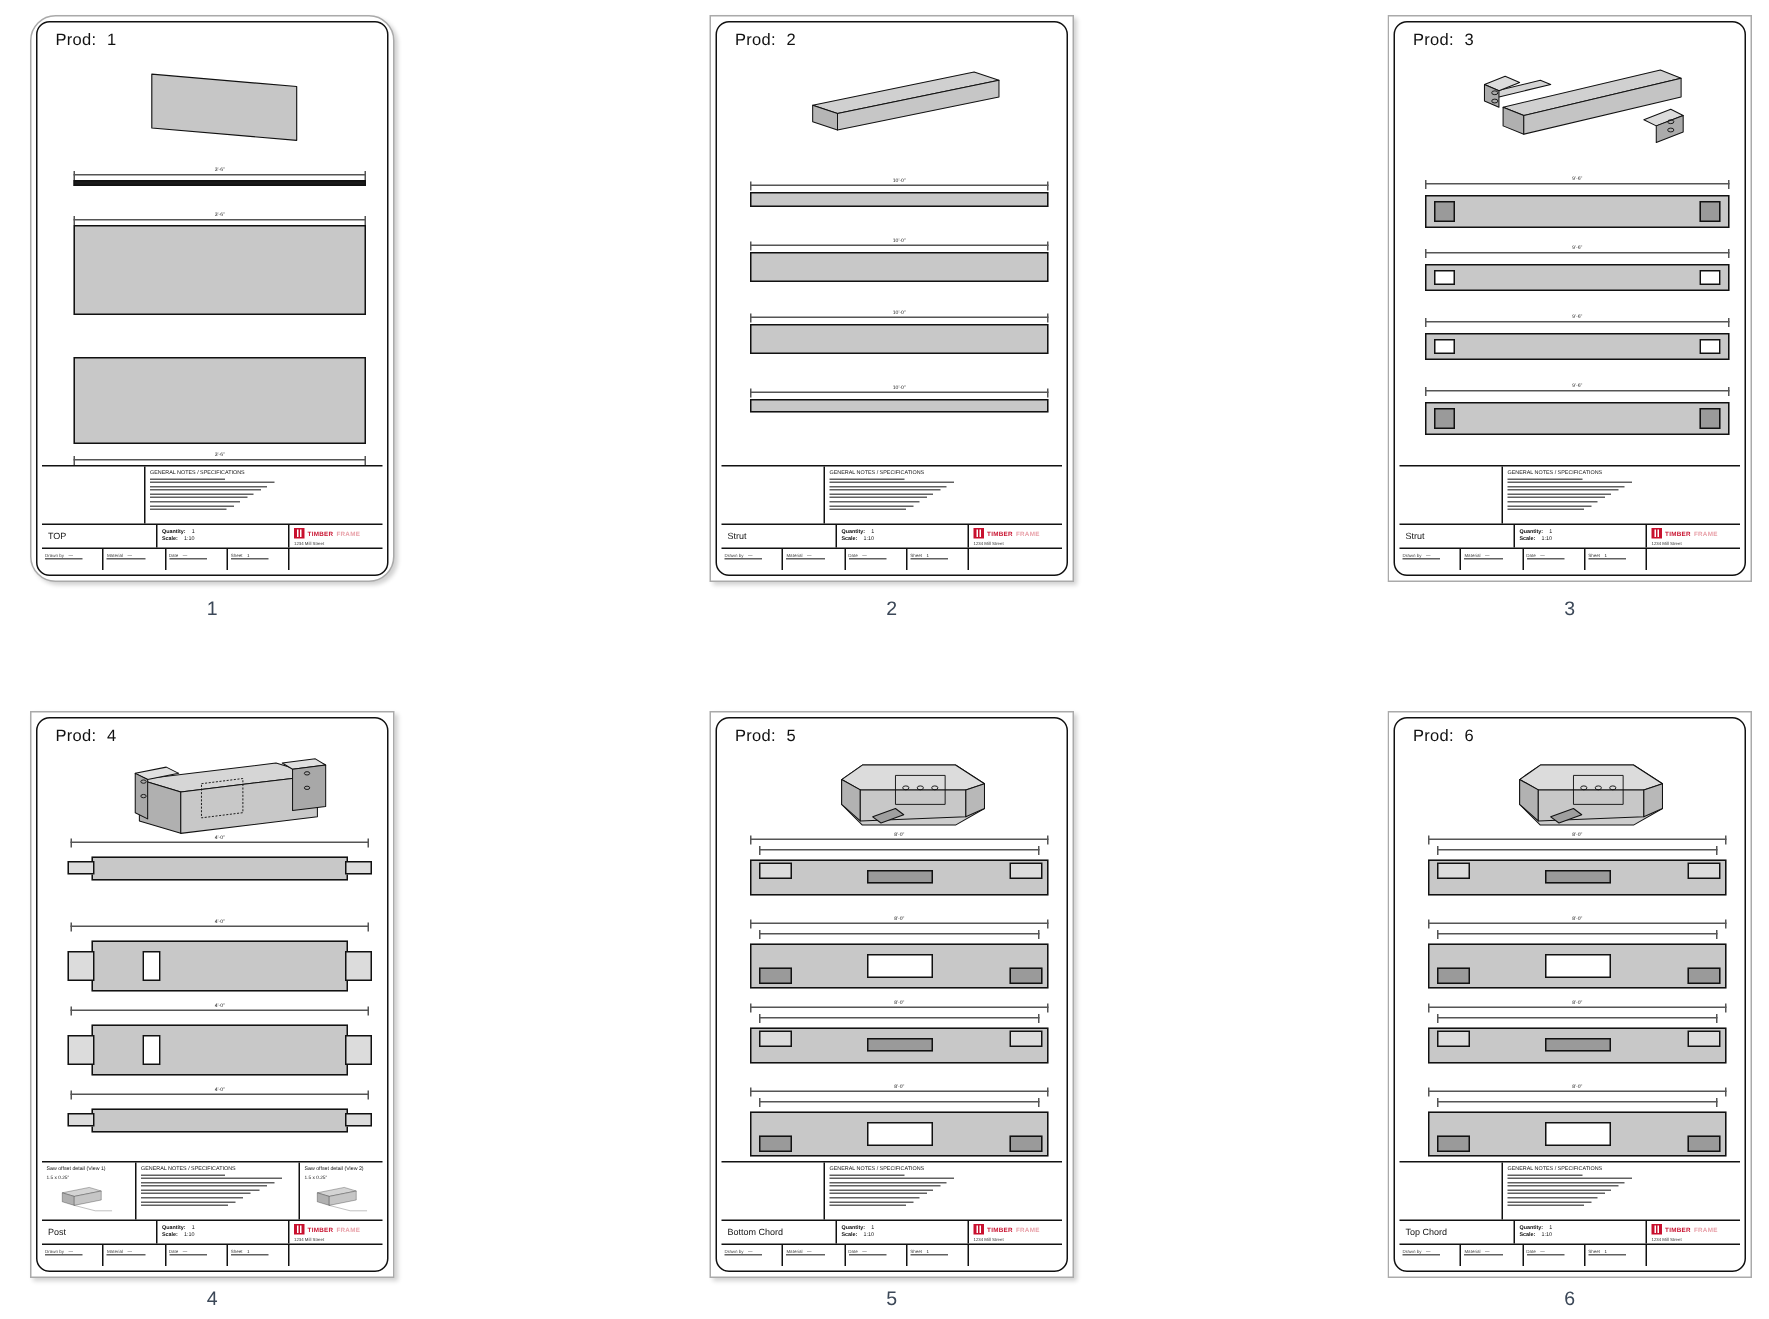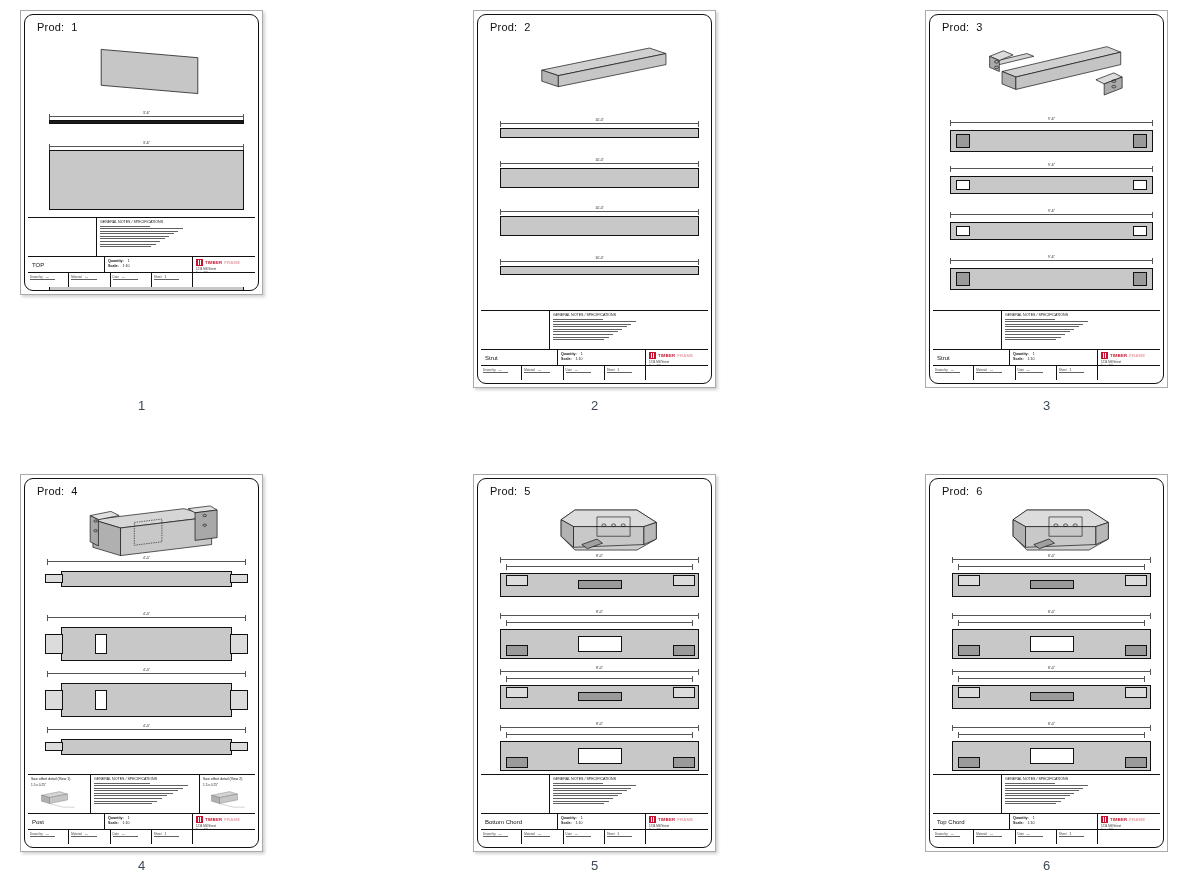--- a/index.html
+++ b/index.html
@@ -145,21 +145,21 @@
     box-sizing:border-box;overflow:hidden;position:relative;
   }
   .tb-iso .note-title{font-size:3.5px;}
   .tb-iso .sub{font-size:3.2px;color:#222;display:block;margin-bottom:1px;}
 </style>
 </head>
 <body>
 
 <div class="grid">
     <div class="sheet-cell" style="left: 20px; top: 10px; width: 243px; height: 378px;">
-      <div class="sheet" style="width: 243px; height: 285px;">
+      <div class="sheet" style="width: 243px; height: 378px; border-radius: 17px;">
         <div class="sheet-inner">
           <div class="prod-label"><span>Prod:</span><span class="pv">1</span></div>
           <div class="iso" style="left: 49px; top: 22px;">
             <svg viewBox="0 0 200 100" width="151" height="69">
               <path d="M30,18 L170,30 L170,82 L30,70 Z" fill="#c6c6c6" stroke="#111" stroke-width="1.1" stroke-linejoin="round"></path>
             </svg>
           </div>
           <div class="dwg" style="top: 105px; left: 0px; width: 243px; height: 210px;">
             <div class="dimline" style="left: 24px; width: 195px; top: -4px;"></div>
             <div class="dimtxt" style="left: 121.5px; top: -9px;">3'-6"</div>

